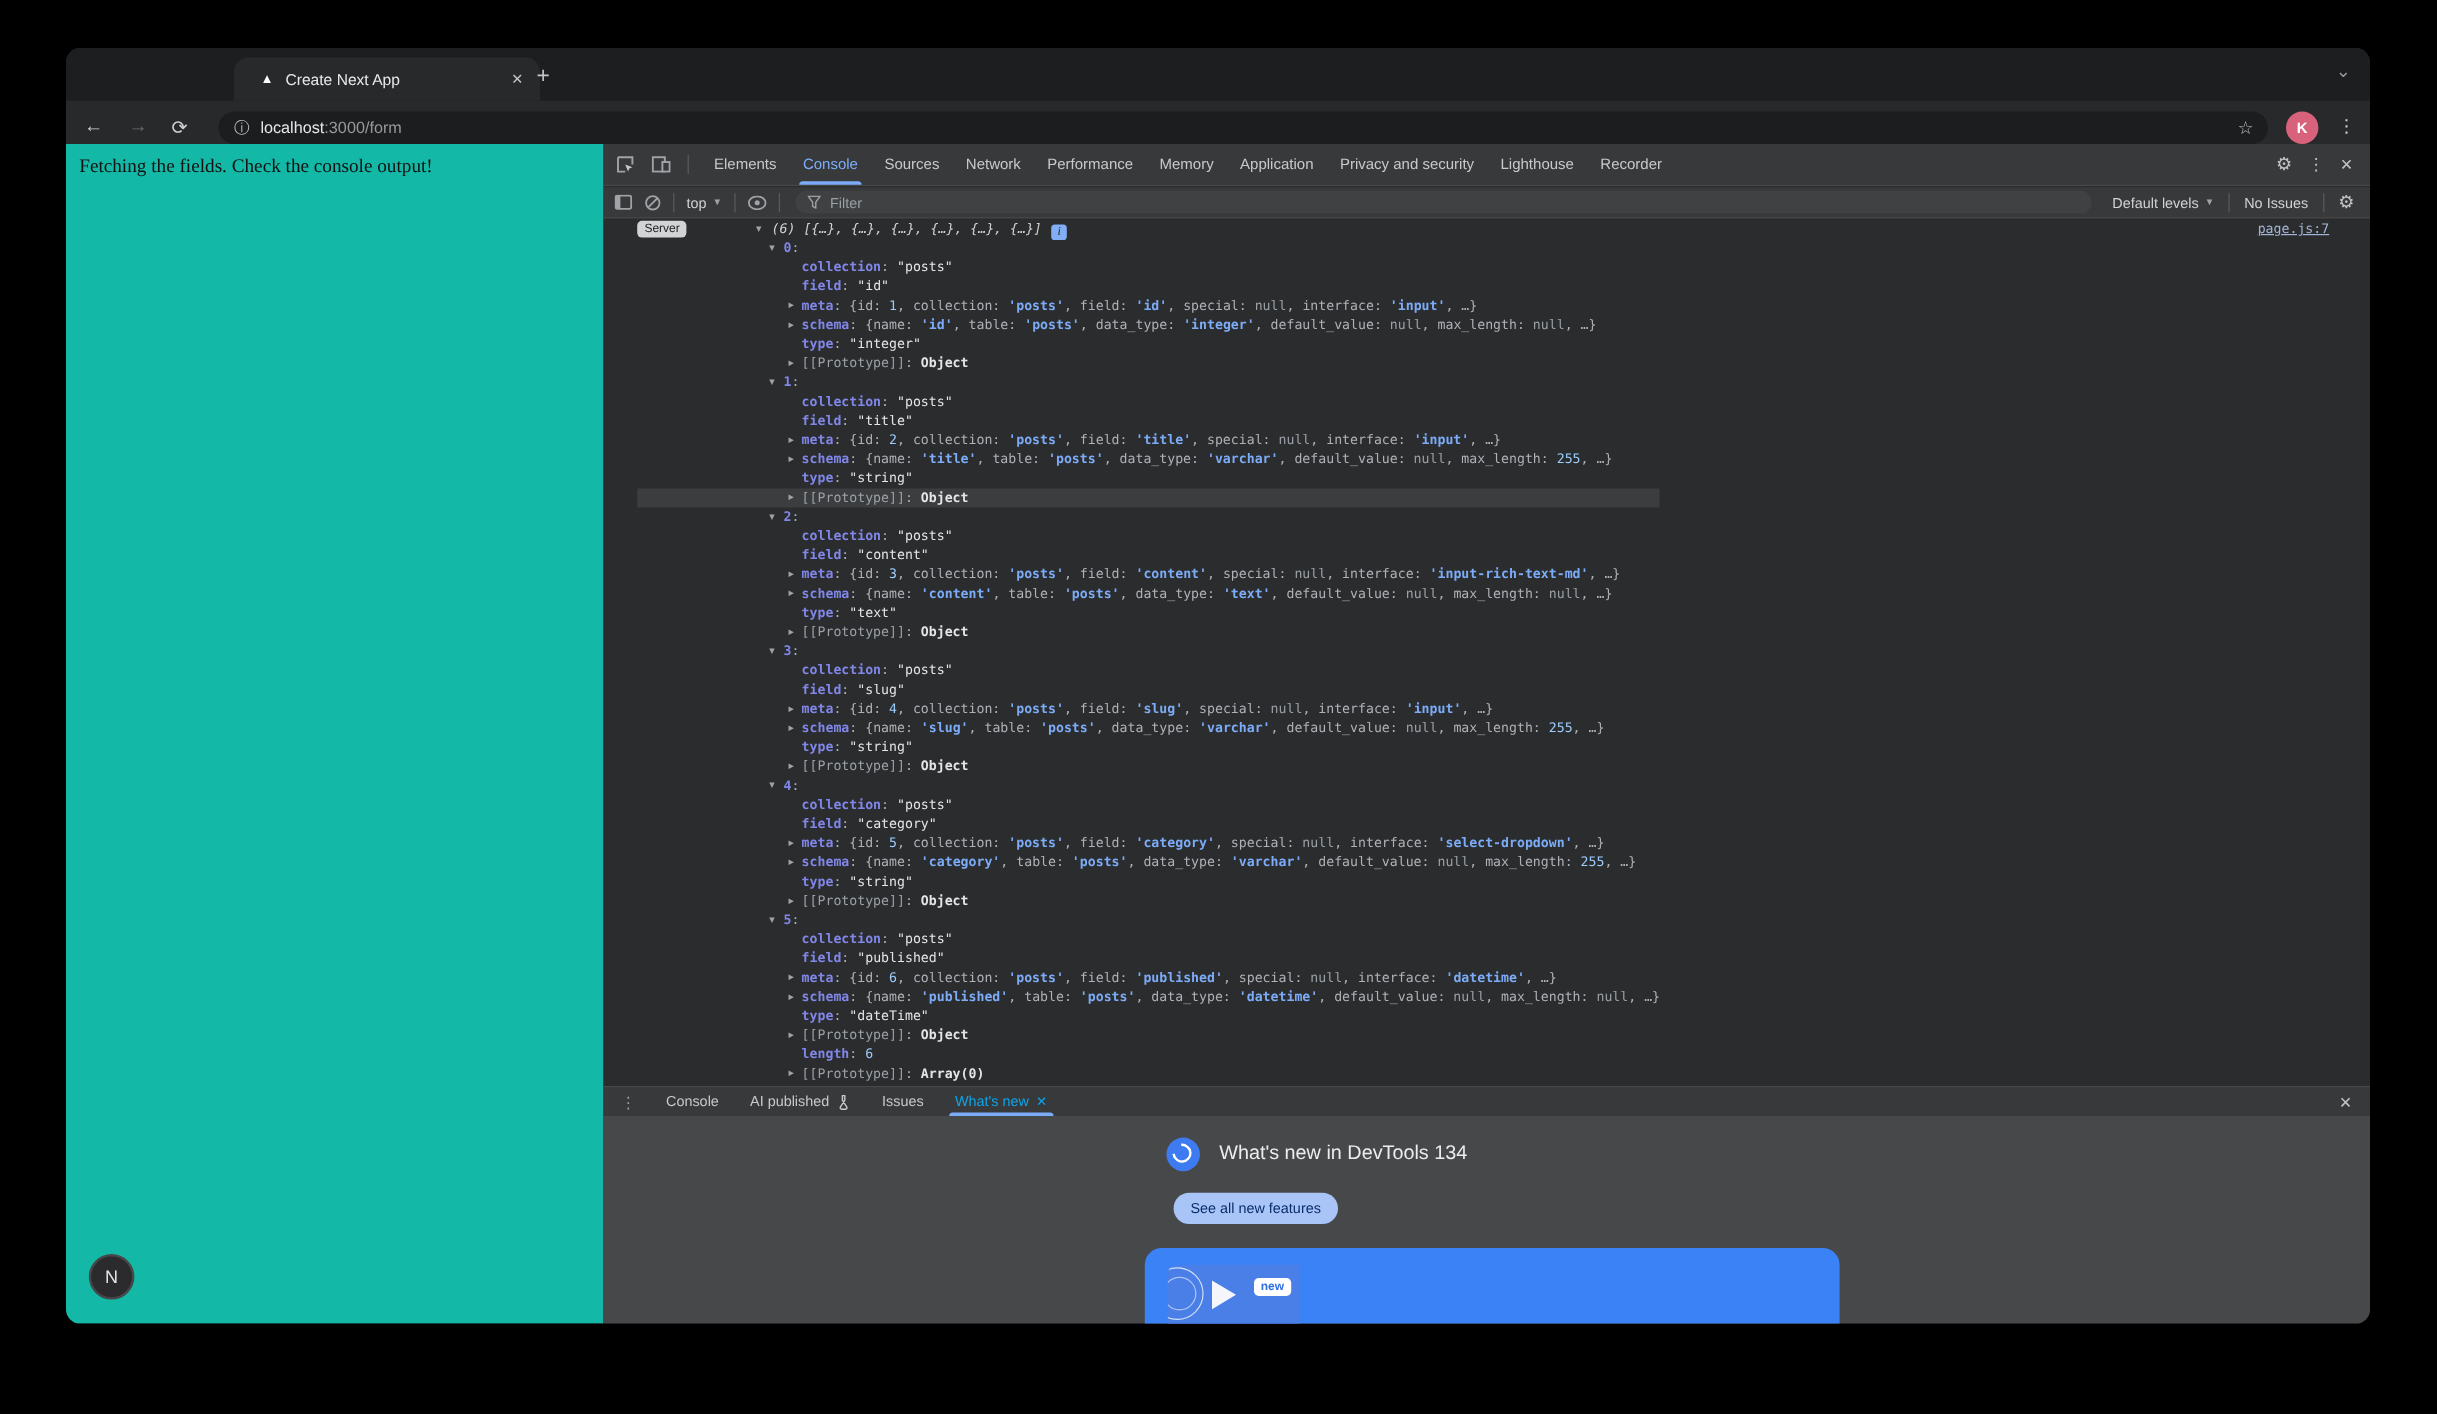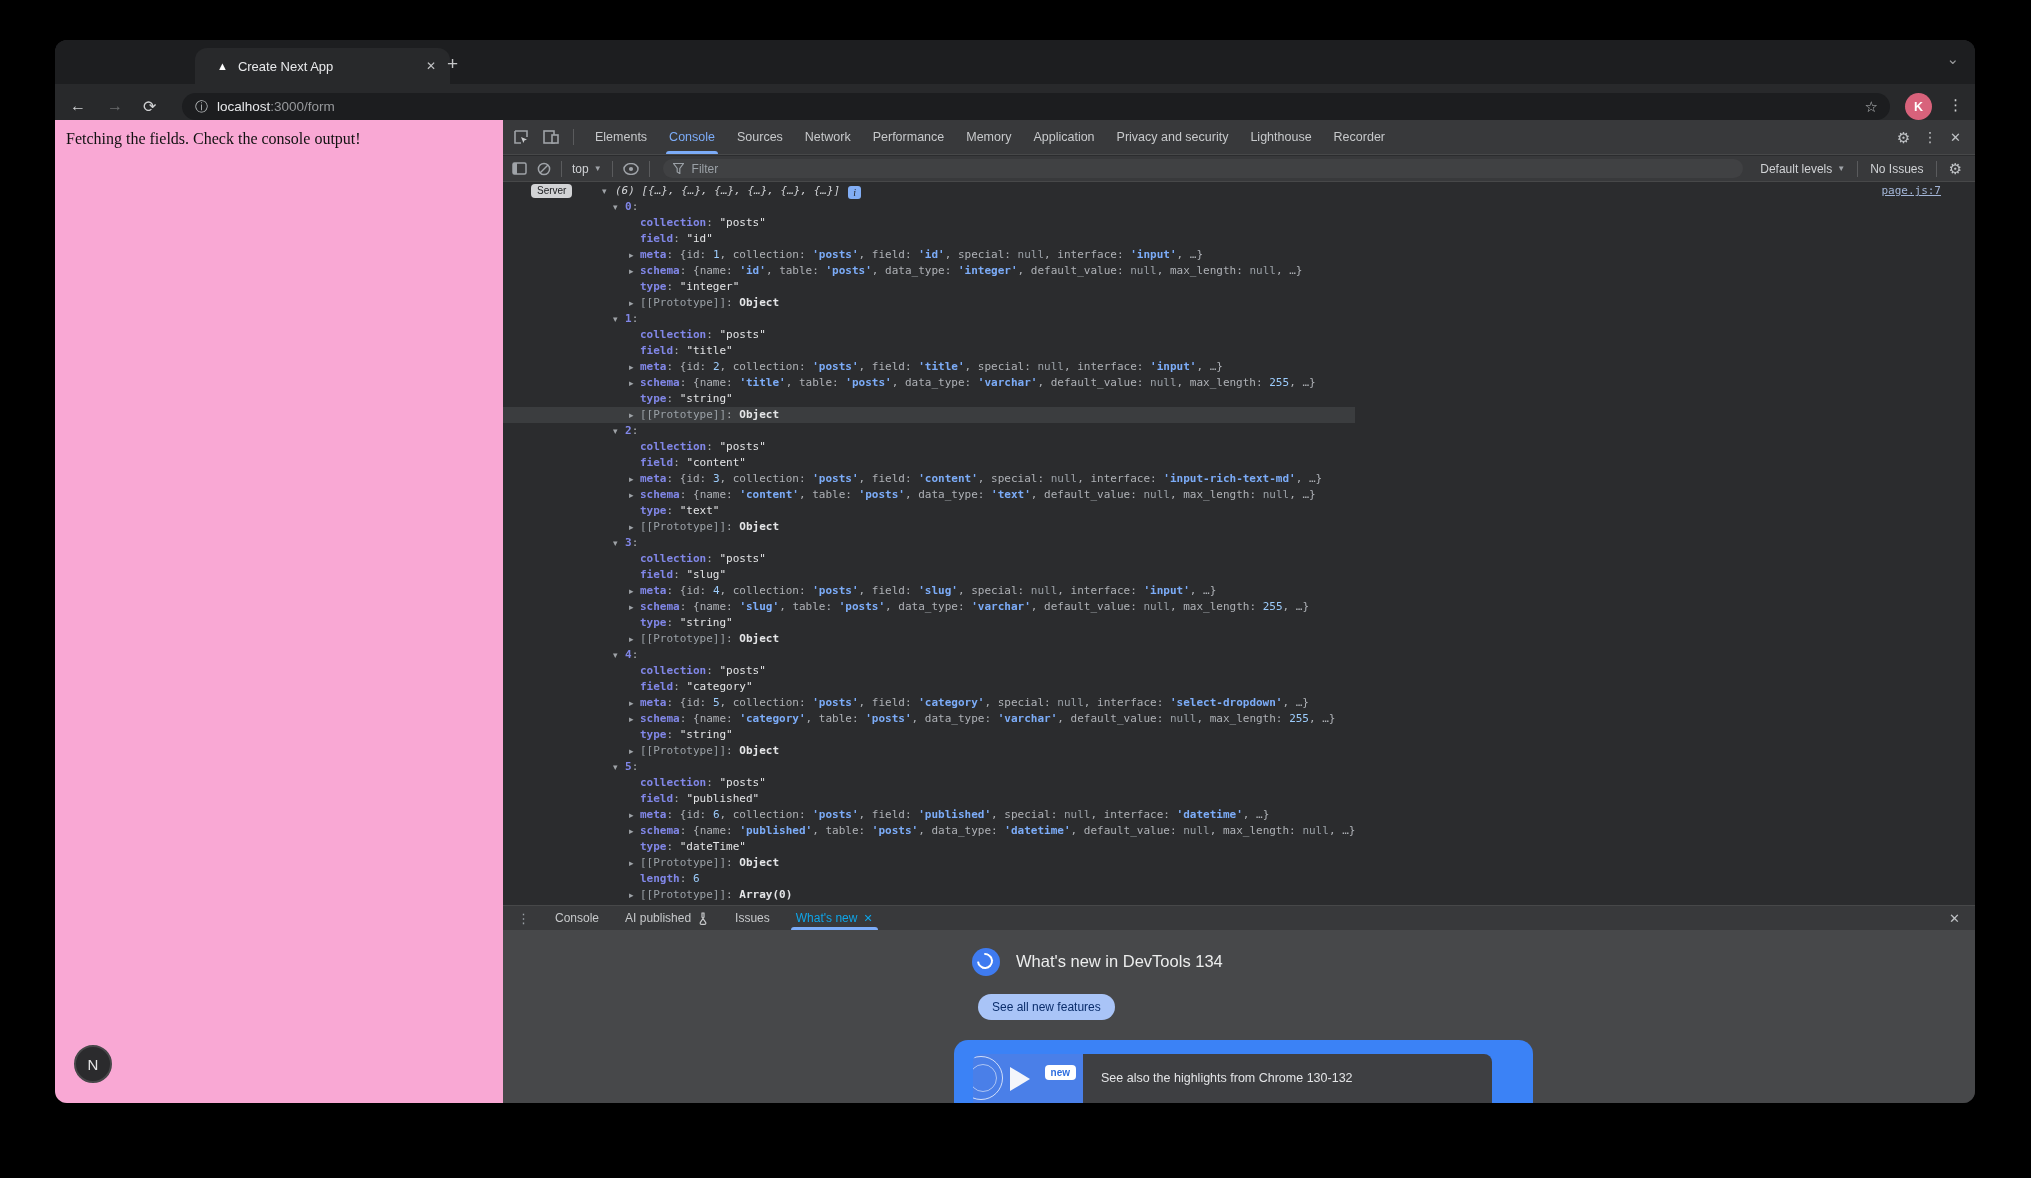--- a/index.html
+++ b/index.html
@@ -31,21 +31,21 @@
   .urlbar .info { margin:0 9px 0 13px; color:#b9bcbe; font-size:13px; }
   .urlbar .path { color:#97999c; }
   .urlbar .star { margin-left:auto; margin-right:12px; color:#b9bcbe; font-size:15px; }
   .avatar { position:absolute; left:1850px; top:9px; width:27px; height:27px; border-radius:50%;
             background:#d8627b; color:#fff; font-size:12.5px; font-weight:bold;
             display:flex; align-items:center; justify-content:center; }
   .kebab { position:absolute; left:1893px; top:12px; color:#cfd0d2; font-size:15px; letter-spacing:0; }
 
   
   .content { position:absolute; left:0; top:80px; width:100%; height:983px; }
-  .webpage { position:absolute; left:0; top:0; width:448px; height:100%; background:#f9a8d4; }
+  .webpage { position:absolute; left:0; top:0; width:448px; height:100%; background:#14b8a6; }
   .pagemsg { position:absolute; left:11px; top:10px; font-family:"Liberation Serif", serif;
              font-size:16px; color:#111; }
   .nextbadge { position:absolute; left:19px; top:925px; width:38px; height:38px; border-radius:50%;
                background:#2b2b2d; border:2px solid #474749; color:#e4e4e4; font-size:15px;
                display:flex; align-items:center; justify-content:center; }
 
   
   .devtools { position:absolute; left:448px; top:0; width:1472px; height:100%;
               background:#2b2c2e; color:#c7c9cb; }
   .dt-tabbar { position:absolute; left:0; top:0; width:100%; height:35px; background:#38393b;
@@ -70,21 +70,21 @@
   .ctxsel { color:#d0d2d5; display:flex; align-items:center; gap:5px; }
   .caret-dn { font-size:8px; color:#9fa3a8; }
   .filterbox { margin-left:4px; width:1080px; height:19px; background:#404143; border-radius:10px;
                display:flex; align-items:center; gap:8px; padding:0 10px; color:#9aa0a6; }
   .dt-toolbar .rightgrp { margin-left:auto; display:flex; align-items:center; gap:12px; padding-right:13px; }
   .lvl { color:#d0d2d5; display:flex; align-items:center; gap:5px; }
   .noiss { color:#d0d2d5; }
 
   
   .console { position:absolute; left:0; top:63px; width:100%; height:722px; background:#2b2c2e;
-             font-family:"DejaVu Sans Mono", monospace; font-size:11px; overflow:hidden; }
+             font-family:"DejaVu Sans Mono", monospace; font-size:11px; overflow:hidden;padding-left:28px; }
   .crow { position:relative; height:16px; line-height:16px; white-space:nowrap; }
   .crow .txt { position:absolute; top:0; }
   .crow .caret { position:absolute; top:0; font-size:9px; color:#9fa3a8;
                  font-family:"DejaVu Sans", sans-serif; }
   .hlbar { position:absolute; left:0; top:0; height:16px; width:852px; background:#3b3d3f; }
   .k   { color:#8187e8; font-weight:bold; }
   .g   { color:#aeb1b6; }
   .s   { color:#7cacf8; font-weight:bold; }
   .n   { color:#9cccfc; }
   .nul { color:#9aa0a6; }
@@ -451,21 +451,20 @@
           <div class="wn-title">What's new in DevTools 134</div>
           <div class="wn-btn">See all new features</div>
           <div class="wn-card">
             <div class="wn-row">
               <div class="wn-thumb">
                 <span class="c1"></span>
                   <span class="c2"></span>
                 <span class="wn-play"></span>
                 <span class="wn-newbadge">new</span>
               </div>
-              <div class="wn-striptext">See also the highlights from Chrome 130-132</div>
             </div>
           </div>
         </div>
 
       </div>
     </div>
   </div>
 </div>
 
 </body></html>

